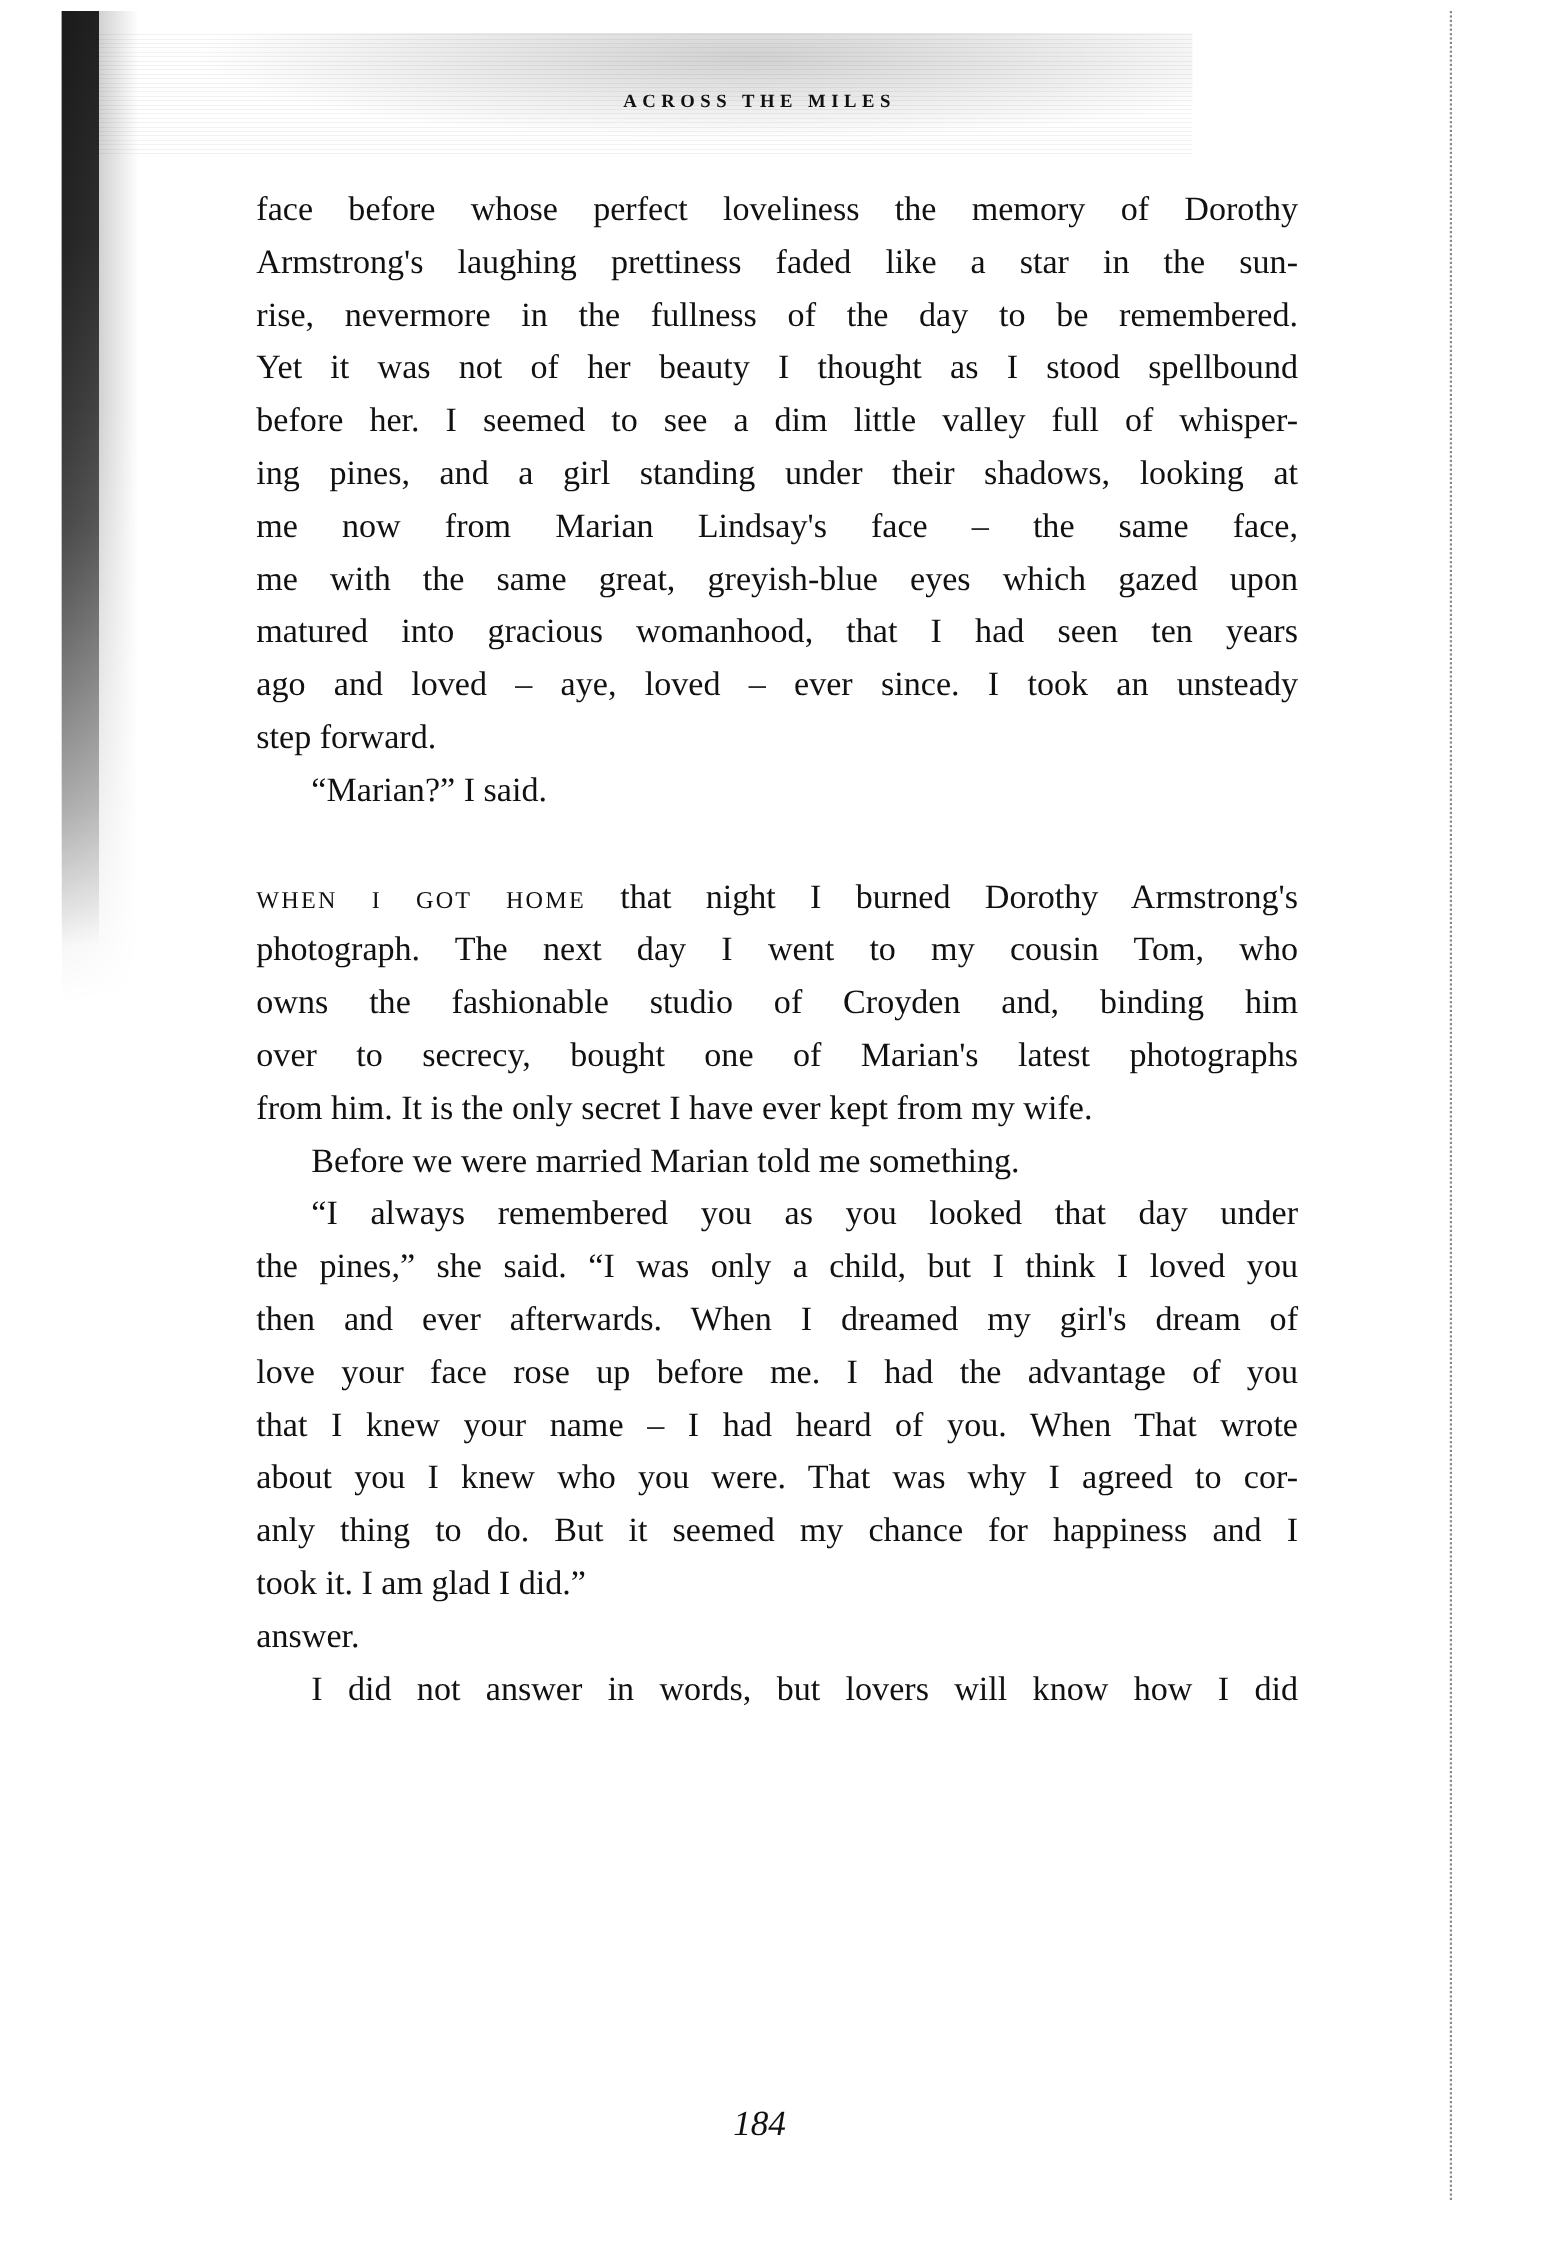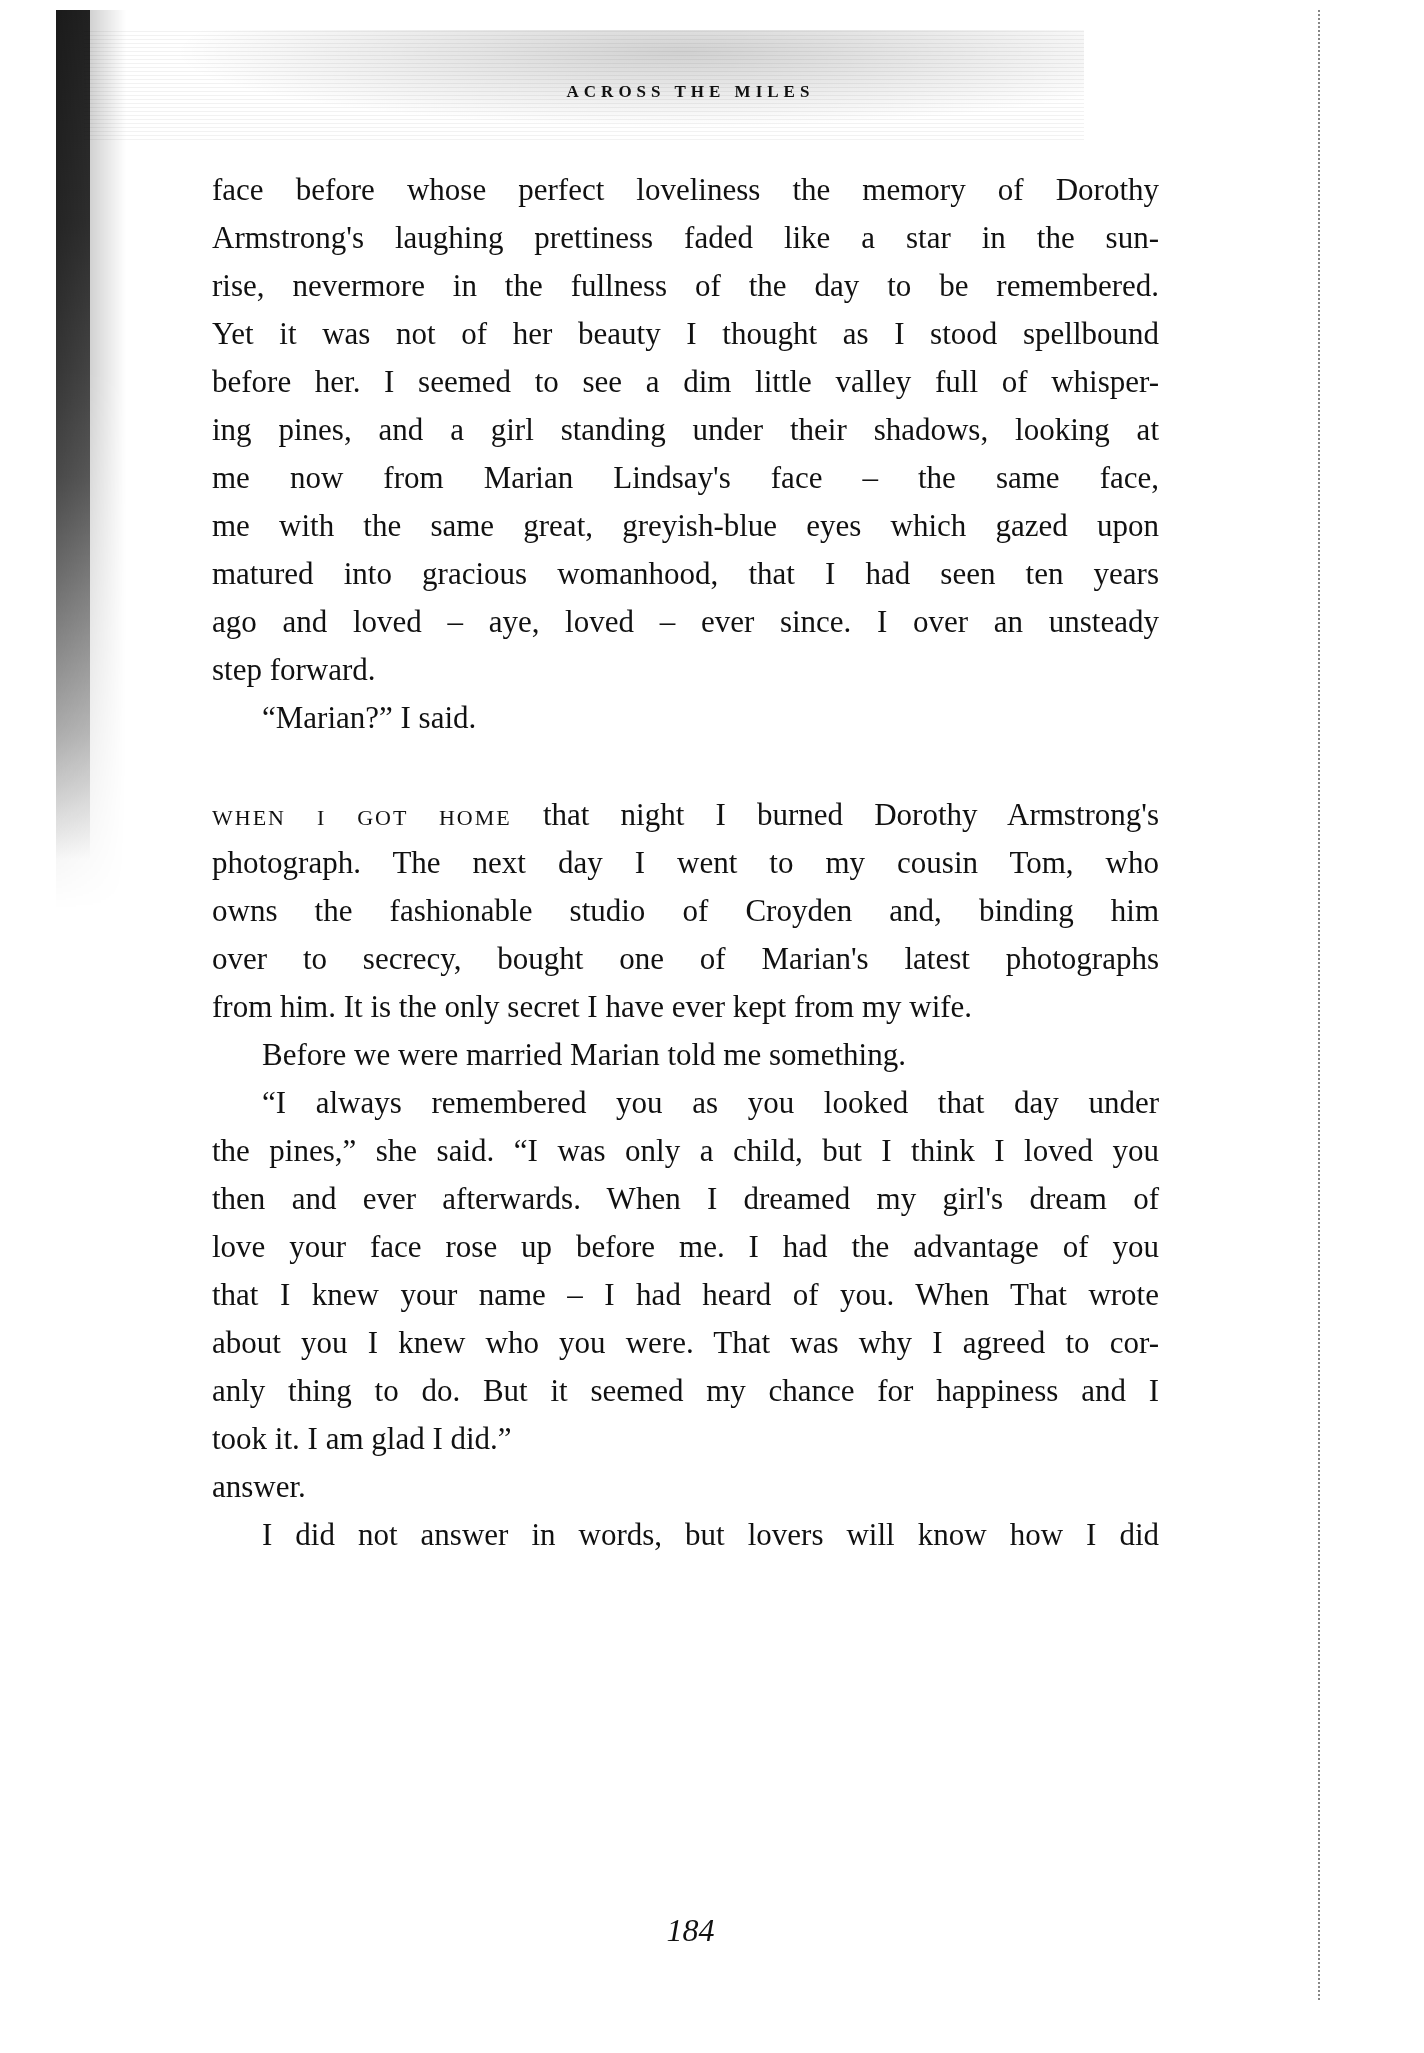--- a/index.html
+++ b/index.html
@@ -56,21 +56,21 @@
     top: 78px;
     text-align: center;
     font-size: 17px;
     letter-spacing: 5px;
     font-weight: bold;
     text-transform: uppercase;
     line-height: 28px;
   }
   .text-block {
     position: absolute;
-    left: 168px;
+    left: 189px;
     top: 166px;
     width: 947px;
     font-size: 31px;
     line-height: 48px;
   }
   .line {
     display: block;
     height: 48px;
     white-space: nowrap;
     text-align: justify;
@@ -111,21 +111,21 @@
     <div>
       <span class="line">face before whose perfect loveliness the memory of Dorothy</span>
       <span class="line">Armstrong's laughing prettiness faded like a star in the sun-</span>
       <span class="line">rise, nevermore in the fullness of the day to be remembered.</span>
       <span class="line">Yet it was not of her beauty I thought as I stood spellbound</span>
       <span class="line">before her. I seemed to see a dim little valley full of whisper-</span>
       <span class="line">ing pines, and a girl standing under their shadows, looking at</span>
       <span class="line">me now from Marian Lindsay's face – the same face,</span>
       <span class="line">me with the same great, greyish-blue eyes which gazed upon</span>
       <span class="line">matured into gracious womanhood, that I had seen ten years</span>
-      <span class="line">ago and loved – aye, loved – ever since. I over an unsteady</span>
+      <span class="line">ago and loved – aye, loved – ever since. I took an unsteady</span>
       <span class="line last">step forward.</span>
     </div>
 
     <div>
       <span class="line last indent">“Marian?” I said.</span>
     </div>
 
     <span class="gap"></span>
 
     <div>

